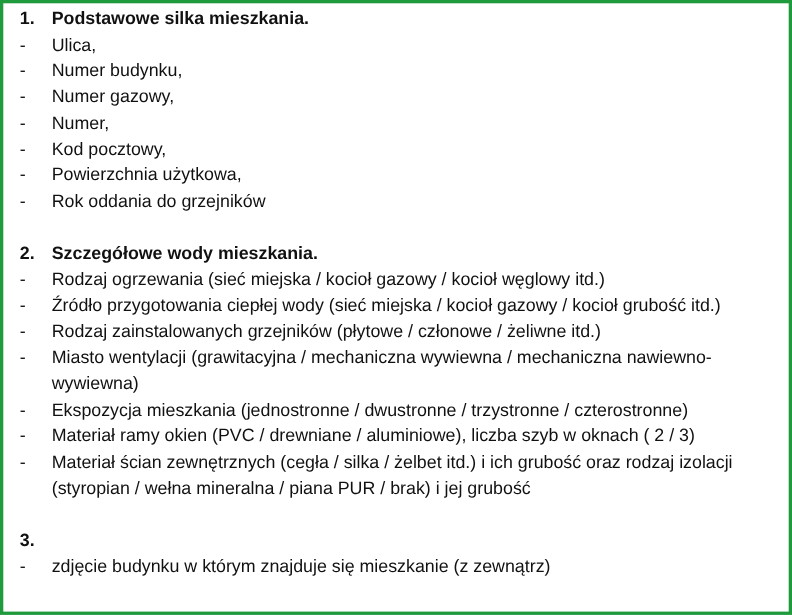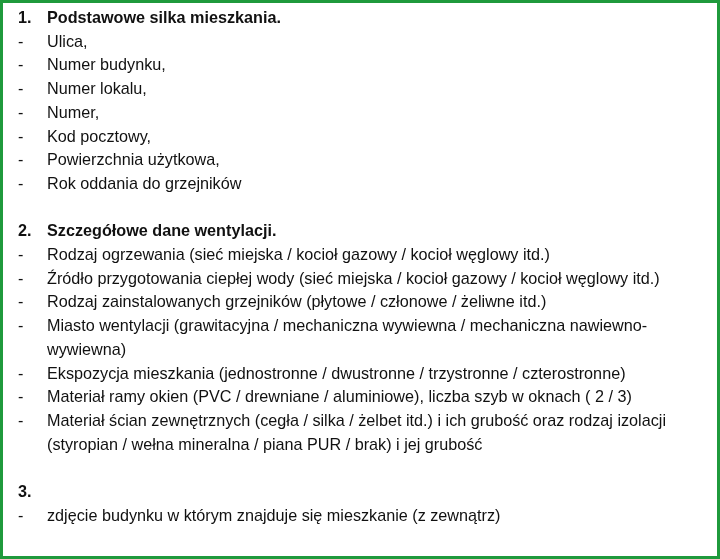--- a/index.html
+++ b/index.html
@@ -41,21 +41,21 @@
     <div class="row">
         <span class="dash">-</span>
         <span class="text">Ulica,</span>
       </div>
     <div class="row">
         <span class="dash">-</span>
         <span class="text">Numer budynku,</span>
       </div>
     <div class="row">
         <span class="dash">-</span>
-        <span class="text">Numer lokalu,</span>
+        <span class="text">Numer gazowy,</span>
       </div>
     <div class="row">
         <span class="dash">-</span>
         <span class="text">Numer,</span>
       </div>
     <div class="row">
         <span class="dash">-</span>
         <span class="text">Kod pocztowy,</span>
       </div>
     <div class="row">
@@ -64,29 +64,29 @@
       </div>
     <div class="row">
         <span class="dash">-</span>
         <span class="text">Rok oddania do grzejników</span>
       </div>
   </div>
 
   <div class="section">
     <div class="heading">
       <span class="num">2.</span>
-      <span>Szczegółowe dane wentylacji.</span>
+      <span>Szczegółowe wody mieszkania.</span>
     </div>
     <div class="row">
         <span class="dash">-</span>
         <span class="text">Rodzaj ogrzewania (sieć miejska / kocioł gazowy / kocioł węglowy itd.)</span>
       </div>
     <div class="row">
         <span class="dash">-</span>
-        <span class="text">Źródło przygotowania ciepłej wody (sieć miejska / kocioł gazowy / kocioł węglowy itd.)</span>
+        <span class="text">Źródło przygotowania ciepłej wody (sieć miejska / kocioł gazowy / kocioł grubość itd.)</span>
       </div>
     <div class="row">
         <span class="dash">-</span>
         <span class="text">Rodzaj zainstalowanych grzejników (płytowe / członowe / żeliwne itd.)</span>
       </div>
     <div class="row">
         <span class="dash">-</span>
         <span class="text">Miasto wentylacji (grawitacyjna / mechaniczna wywiewna / mechaniczna nawiewno-wywiewna)</span>
       </div>
     <div class="row">

